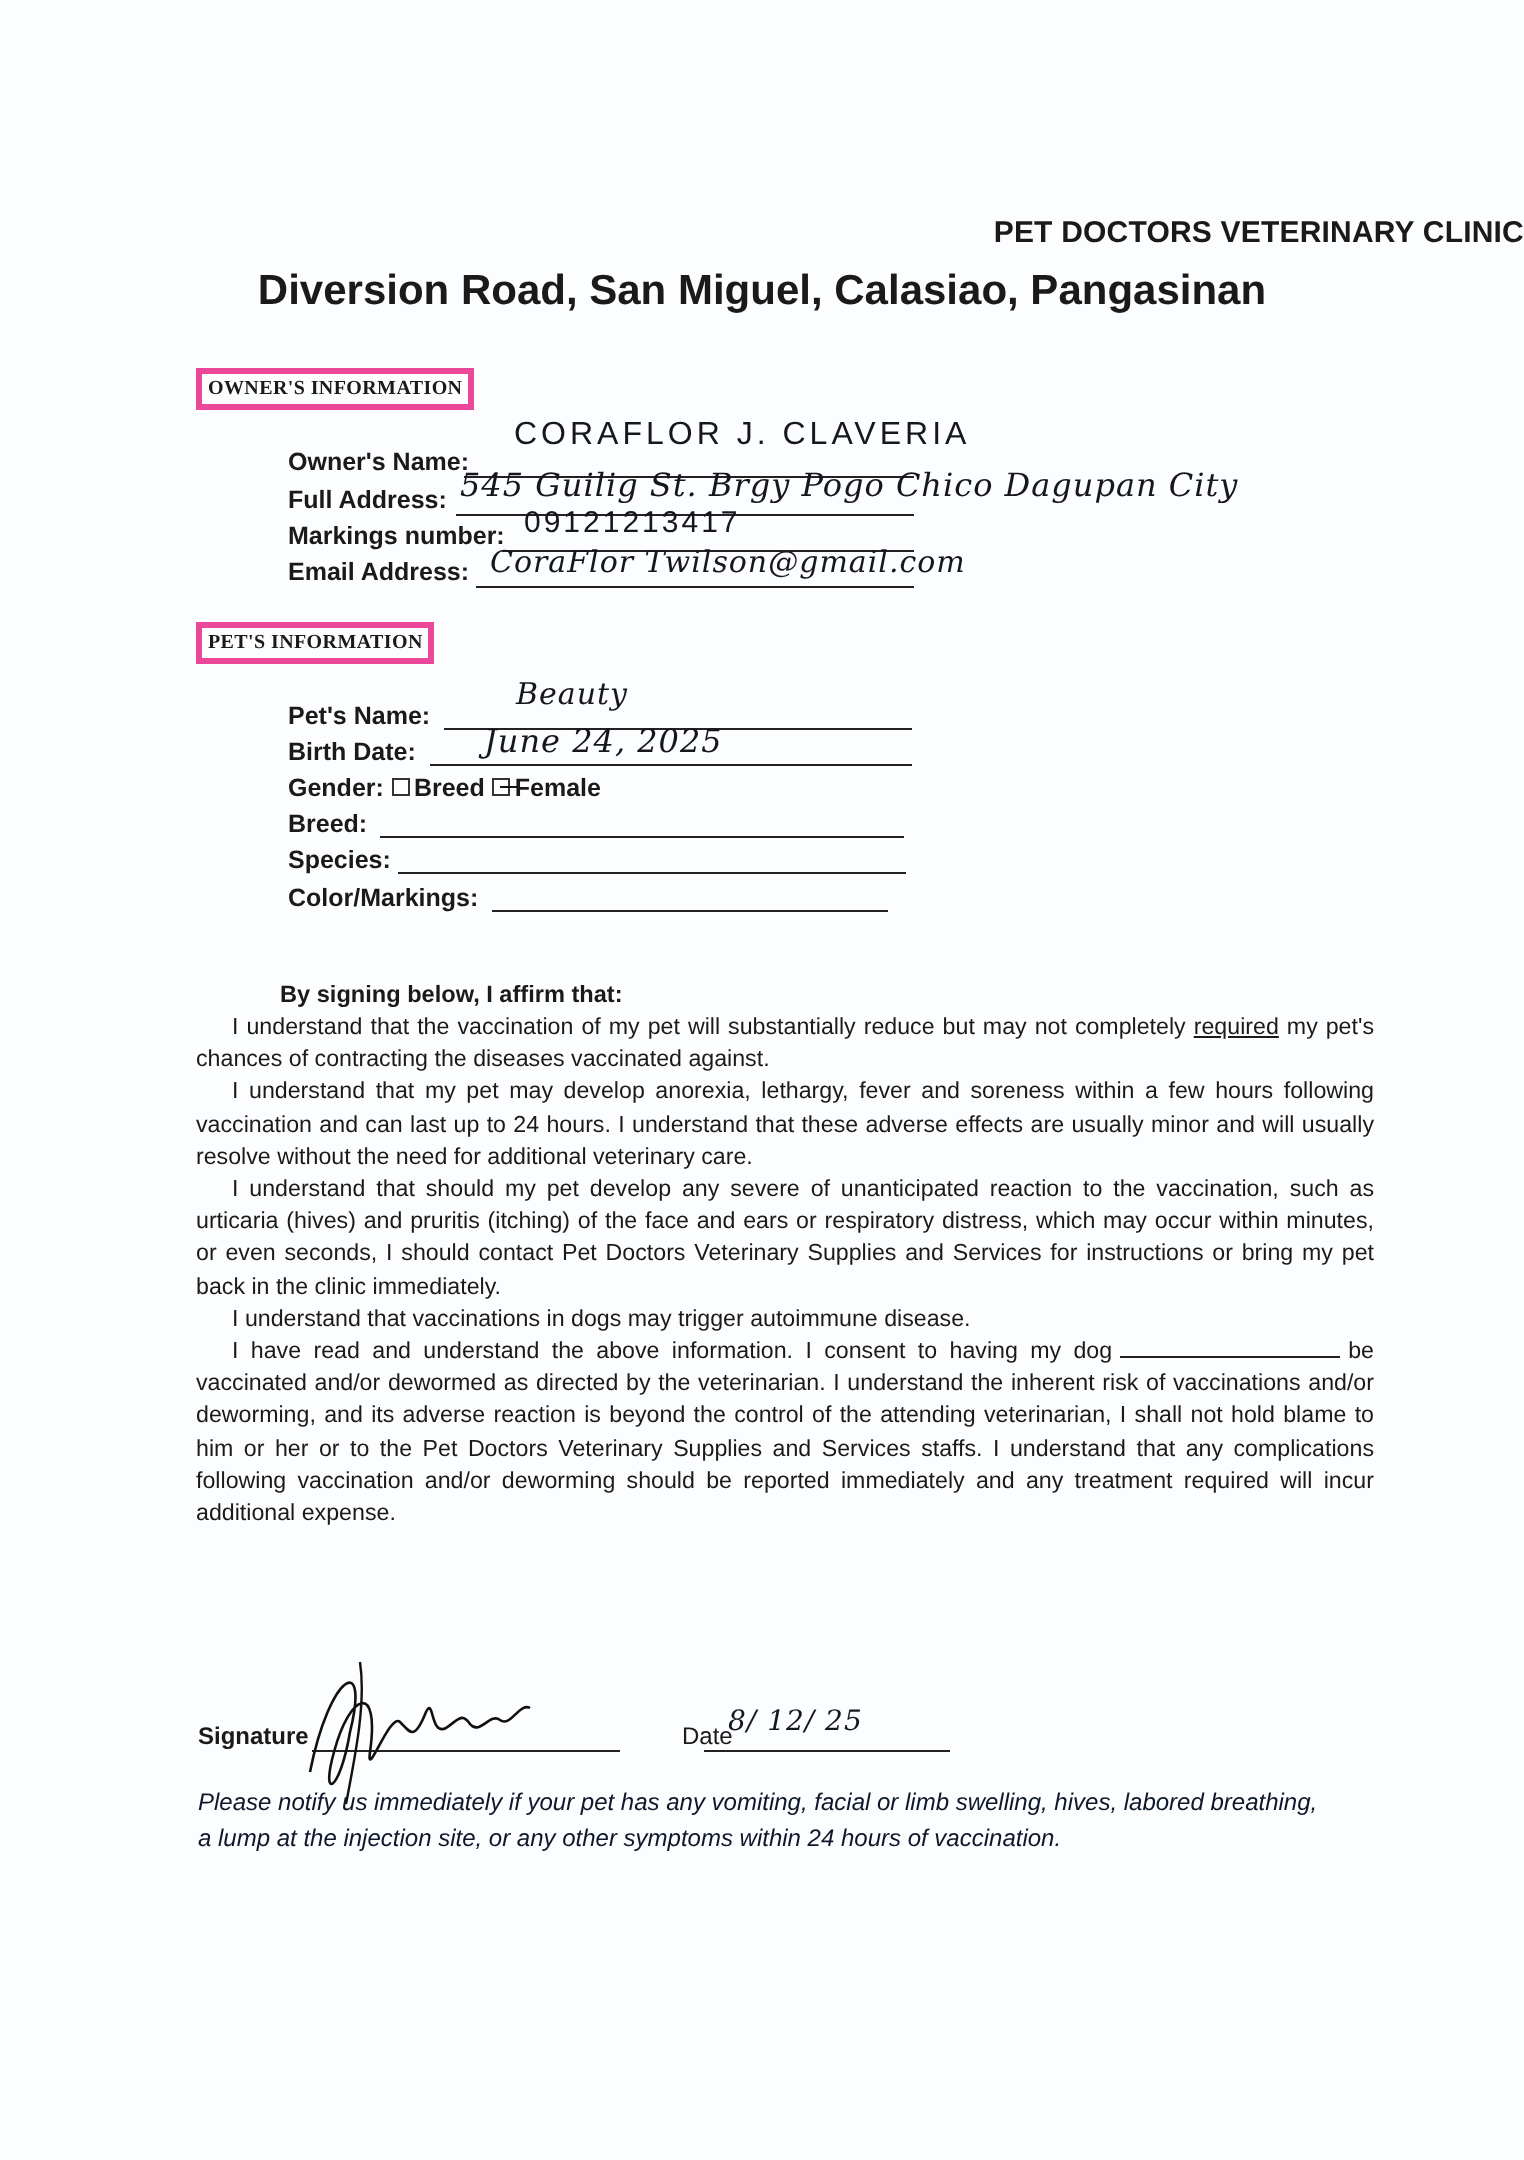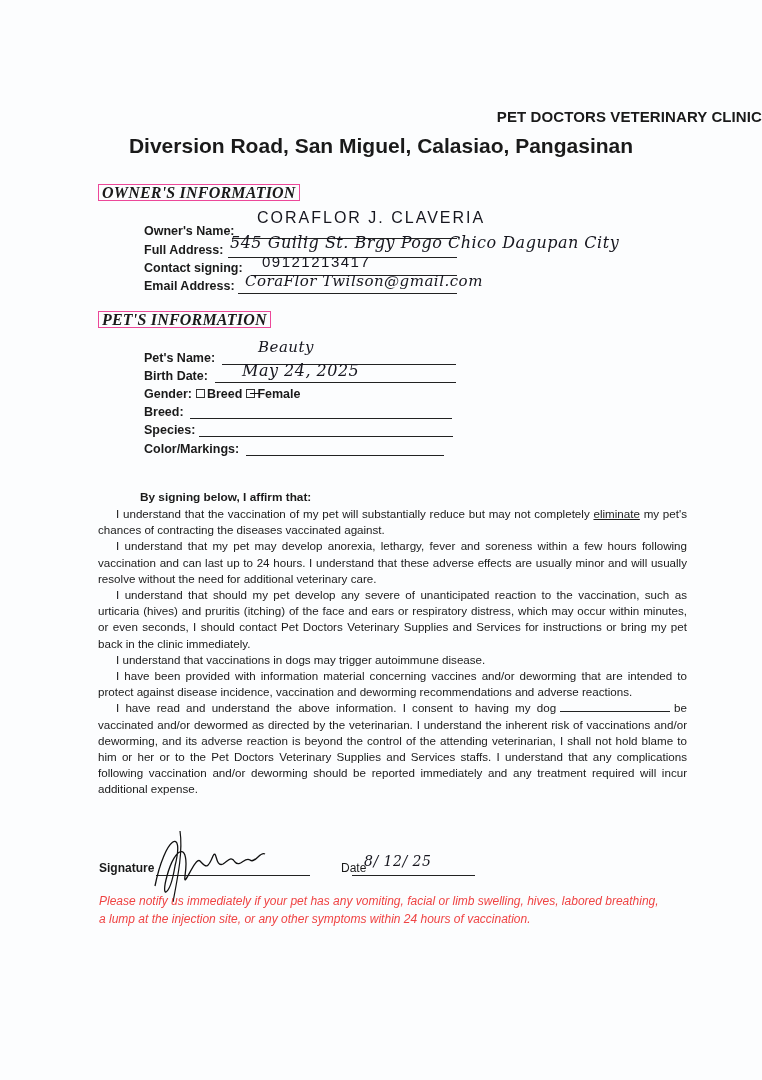--- a/index.html
+++ b/index.html
@@ -15,23 +15,23 @@
     .title {
       position: absolute; left: 0; right: 0; top: 108px;
       text-align: right; font-weight: bold; font-size: 15px; letter-spacing: 0.1px;
     }
     .subtitle {
       position: absolute; left: 0; right: 0; top: 134px;
       text-align: center; font-weight: bold; font-size: 21px;
     }
     .section-box {
       position: absolute; left: 98px;
-      border: 1px solid #ec4899; padding: 0 3px;
-      font-family: "Liberation Serif", serif; font-weight: bold; font-size: 16px;
-      line-height: 15px; letter-spacing: 0.2px; font-style: italic;
+      border: 3px solid #ec4899; padding: 0 3px;
+      font-family: "Liberation Serif", serif; font-weight: bold; font-size: 10px;
+      line-height: 15px; letter-spacing: 0.2px;
     }
     .owner-box { top: 184px; }
     .pet-box { top: 311px; }
     .field {
       position: absolute; left: 144px; font-weight: bold; font-size: 12.5px;
       white-space: nowrap; height: 18px; line-height: 18px;
     }
     .line {
       position: absolute; border-bottom: 1.3px solid #222; height: 0;
     }
@@ -52,21 +52,21 @@
       position: absolute; left: 98px; width: 589px; font-size: 11.6px; line-height: 16.2px;
       text-align: justify;
     }
     .affirm-title { position: absolute; left: 98px; top: 490px; font-weight: bold; font-size: 11.8px; padding-left: 42px; }
     .para { margin: 0; text-indent: 18px; }
     .para .u { text-decoration: underline; }
     .blank-inline { display: inline-block; width: 110px; border-bottom: 1px solid #222; height: 10px; margin: 0 4px; }
     .sig-label { position: absolute; left: 99px; top: 861px; font-weight: bold; font-size: 12px; }
     .date-label { position: absolute; left: 325px; top: 861px; font-weight: normal; font-size: 12px; padding-left: 16px; }
     .notice {
-      position: absolute; left: 99px; top: 893px; width: 560px; color: #ef4444;
+      position: absolute; left: 99px; top: 893px; width: 560px; color: #0f172a;
       font-style: italic; font-size: 12px; line-height: 17.5px;
     }
     svg.sig { position: absolute; left: 145px; top: 826px; }
   </style>
 </head>
 <body>
 
 <div class="page">
 
   <div class="title">PET DOCTORS VETERINARY CLINIC</div>
@@ -75,59 +75,58 @@
   <div class="section-box owner-box">OWNER'S INFORMATION</div>
 
   <div class="field" style="top:222px">Owner's Name:</div>
   <div class="line" style="left:232px; top:238px; width:225px"></div>
   <div class="hw caps" style="left:257px; top:209px; font-size:16px">CORAFLOR  J. CLAVERIA</div>
 
   <div class="field" style="top:241px">Full Address:</div>
   <div class="line" style="left:228px; top:257px; width:229px"></div>
   <div class="hw" style="left:230px; top:233px; font-size:16px">545 Guilig St. Brgy Pogo Chico Dagupan City</div>
 
-  <div class="field" style="top:259px">Contact signing:</div>
+  <div class="field" style="top:259px">Markings number:</div>
   <div class="line" style="left:251px; top:275px; width:206px"></div>
   <div class="hw caps" style="left:262px; top:253px; font-size:15px; letter-spacing:1.5px">09121213417</div>
 
   <div class="field" style="top:277px">Email Address:</div>
   <div class="line" style="left:238px; top:293px; width:219px"></div>
   <div class="hw" style="left:245px; top:272px; font-size:15px">CoraFlor Twilson@gmail.com</div>
 
   <div class="section-box pet-box">PET'S INFORMATION</div>
 
   <div class="field" style="top:349px">Pet's Name:</div>
   <div class="line" style="left:222px; top:364px; width:234px"></div>
   <div class="hw" style="left:258px; top:338px; font-size:15px">Beauty</div>
 
   <div class="field" style="top:367px">Birth Date:</div>
   <div class="line" style="left:215px; top:382px; width:241px"></div>
-  <div class="hw" style="left:242px; top:361px; font-size:16px">May 24, 2025</div>
+  <div class="hw" style="left:242px; top:361px; font-size:16px">June 24, 2025</div>
 
   <div class="field" style="top:385px">
     <span>Gender:</span><span class="checkbox"></span><span>Breed</span><span class="checkbox checked"></span><span>Female</span>
   </div>
 
   <div class="field" style="top:403px">Breed:</div>
   <div class="line" style="left:190px; top:418px; width:262px"></div>
 
   <div class="field" style="top:421px">Species:</div>
   <div class="line" style="left:199px; top:436px; width:254px"></div>
 
   <div class="field" style="top:440px">Color/Markings:</div>
   <div class="line" style="left:246px; top:455px; width:198px"></div>
 
   <div class="affirm-title">By signing below, I affirm that:</div>
 
   <div class="body-text" style="top:506px">
-    <p class="para"><span>I understand that the vaccination of my pet will substantially reduce but may not completely </span><span class="u">eliminate</span><span> my pet's chances of contracting the diseases vaccinated against.</span></p>
+    <p class="para"><span>I understand that the vaccination of my pet will substantially reduce but may not completely </span><span class="u">required</span><span> my pet's chances of contracting the diseases vaccinated against.</span></p>
     <p class="para">I understand that my pet may develop anorexia, lethargy, fever and soreness within a few hours following vaccination and can last up to 24 hours. I understand that these adverse effects are usually minor and will usually resolve without the need for additional veterinary care.</p>
     <p class="para">I understand that should my pet develop any severe of unanticipated reaction to the vaccination, such as urticaria (hives) and pruritis (itching) of the face and ears or respiratory distress, which may occur within minutes, or even seconds, I should contact Pet Doctors Veterinary Supplies and Services for instructions or bring my pet back in the clinic immediately.</p>
     <p class="para">I understand that vaccinations in dogs may trigger autoimmune disease.</p>
-    <p class="para">I have been provided with information material concerning vaccines and/or deworming that are intended to protect against disease incidence, vaccination and deworming recommendations and adverse reactions.</p>
     <p class="para"><span>I have read and understand the above information. I consent to having my dog</span><span class="blank-inline"></span><span>be vaccinated and/or dewormed as directed by the veterinarian. I understand the inherent risk of vaccinations and/or deworming, and its adverse reaction is beyond the control of the attending veterinarian, I shall not hold blame to him or her or to the Pet Doctors Veterinary Supplies and Services staffs. I understand that any complications following vaccination and/or deworming should be reported immediately and any treatment required will incur additional expense.</span></p>
   </div>
 
   <div class="sig-label">Signature</div>
   <div class="line" style="left:156px; top:875px; width:154px"></div>
   <svg class="sig" width="150" height="80" viewBox="0 0 150 80">
     <path d="M10 60 C 20 10, 40 0, 30 40 C 25 70, 15 75, 22 50 C 30 20, 45 15, 40 50 C 38 65, 50 30, 55 35 C 60 40, 62 45, 68 30 C 72 22, 70 42, 78 38 C 84 34, 86 30, 90 36 C 95 42, 100 30, 105 34 C 110 38, 115 25, 120 28" stroke="#111" stroke-width="1.3" fill="none"></path>
     <path d="M35 5 C 38 25, 33 50, 28 76" stroke="#111" stroke-width="1.2" fill="none"></path>
   </svg>
 

